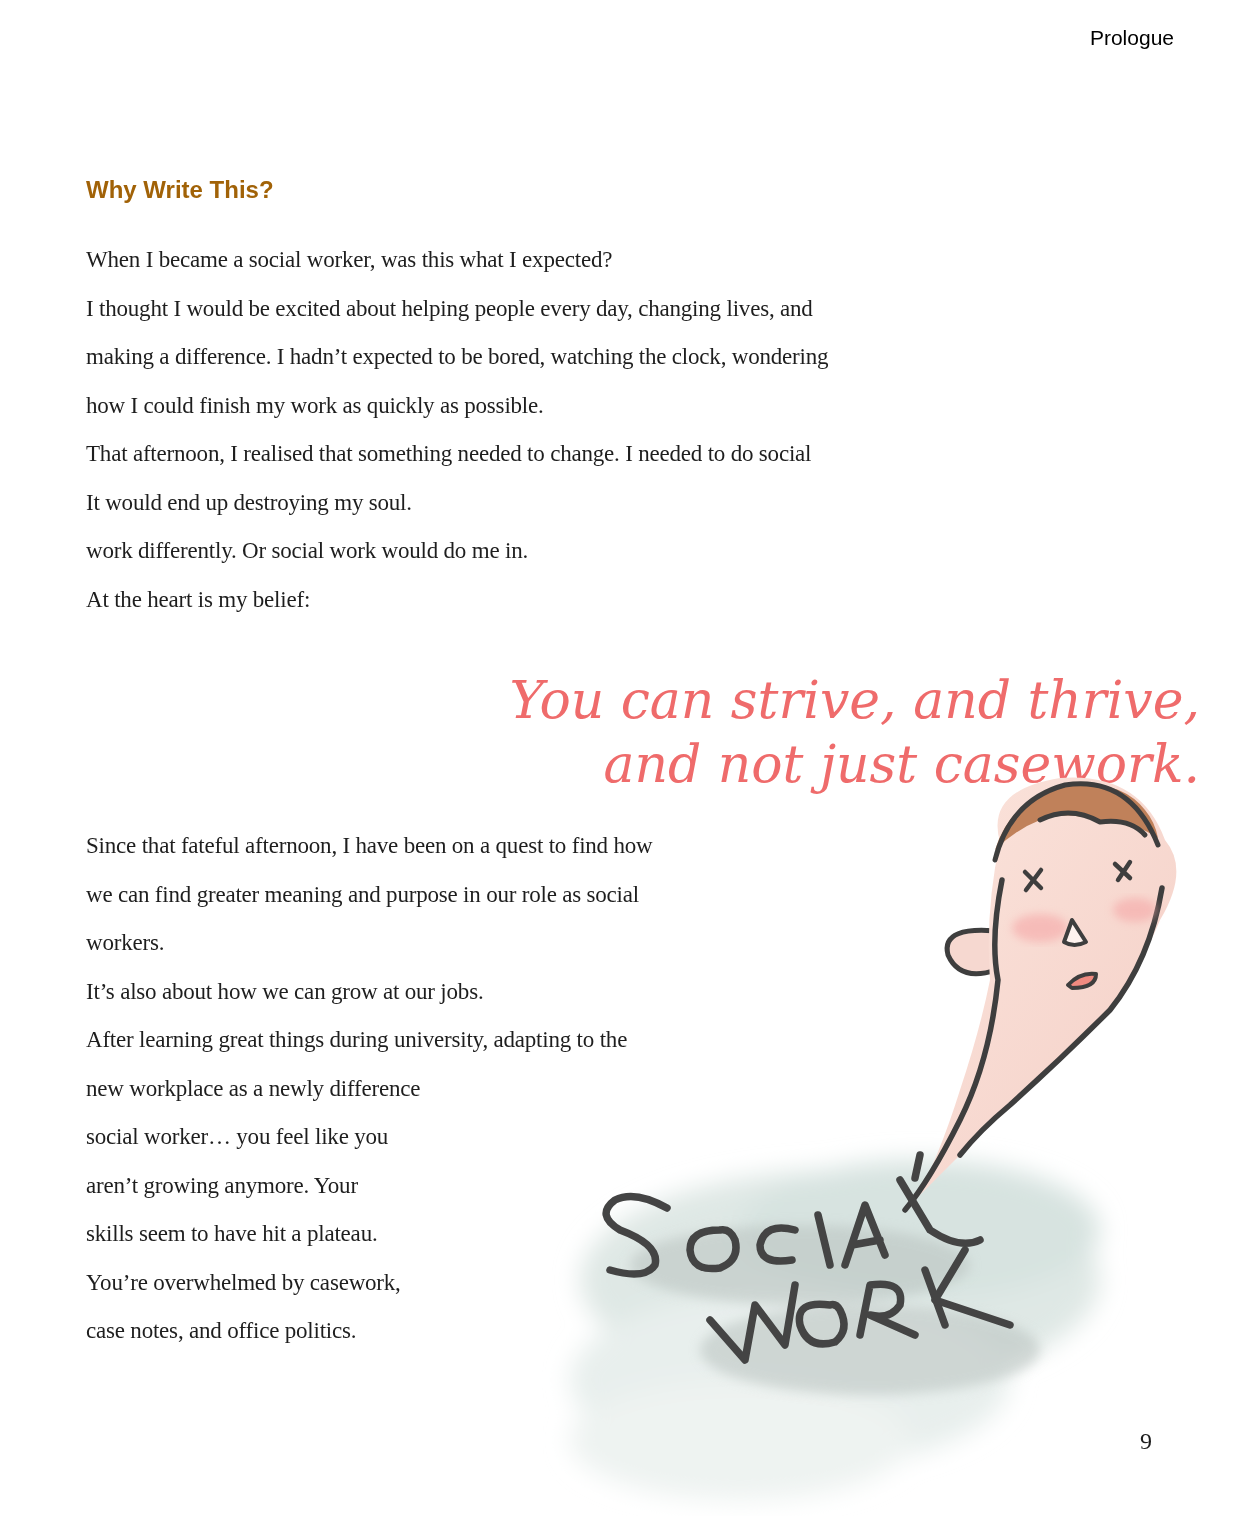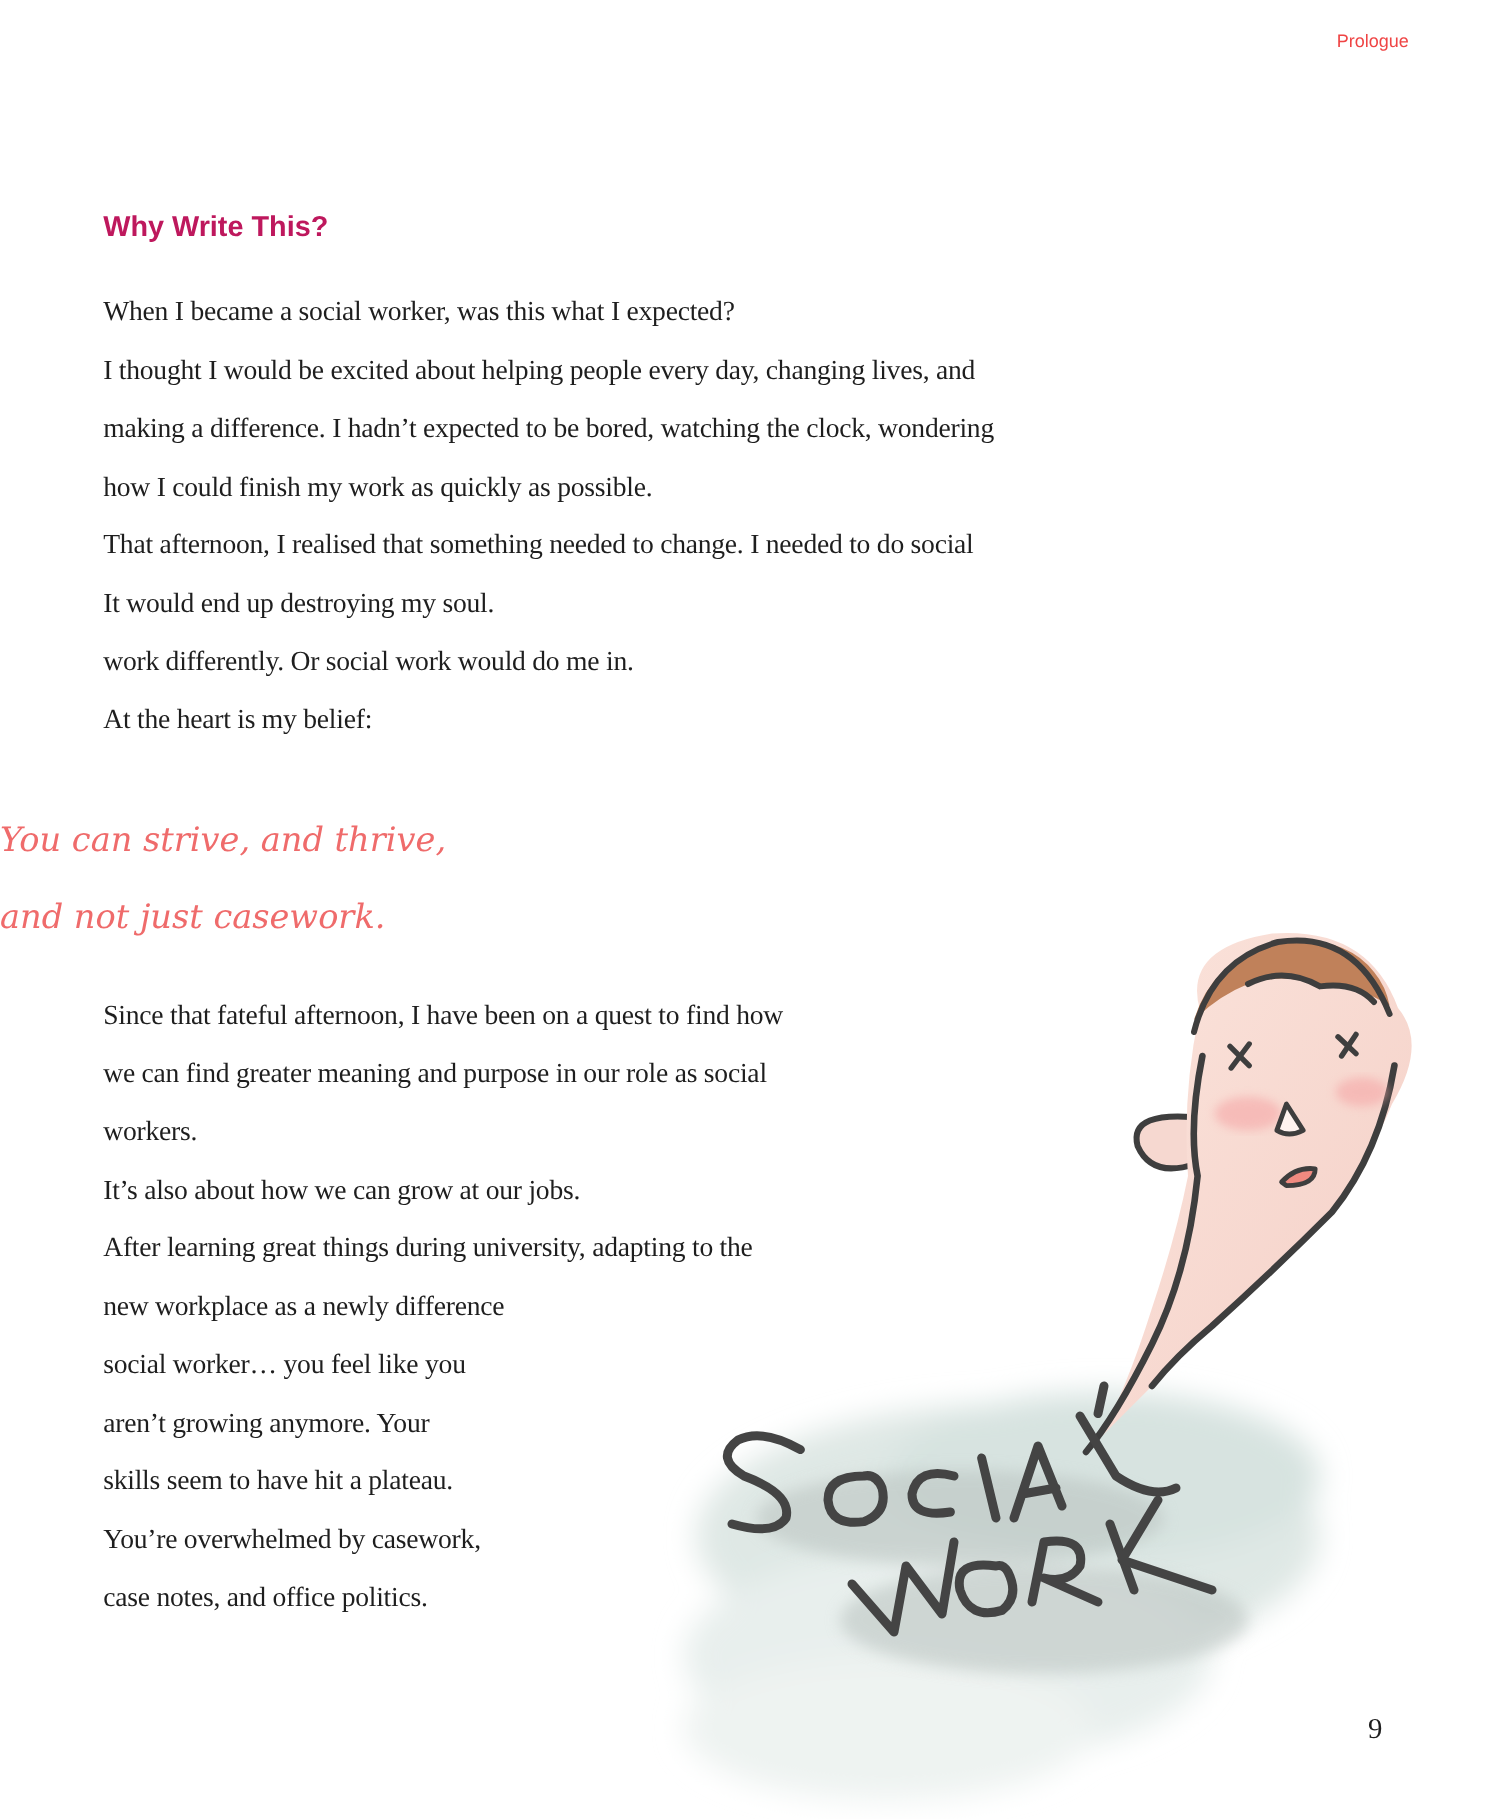--- a/index.html
+++ b/index.html
@@ -1,37 +1,37 @@
 <!DOCTYPE html>
 <html><head>
 <meta charset="utf-8">
 <style>
   html, body { margin: 0; padding: 0; background: #ffffff; }
   body { width: 1260px; height: 1516px; position: relative; overflow: hidden; }
   .running-head {
     position: absolute; top: 26px; right: 86px;
-    font-family: "Liberation Sans", sans-serif; font-size: 15px; color: #ef4444;
+    font-family: "Liberation Sans", sans-serif; font-size: 21px; color: #000000;
   }
   .section-title {
     position: absolute; left: 86px; top: 176px;
     font-family: "Liberation Sans", sans-serif; font-weight: bold;
-    font-size: 24px; color: #be185d;
+    font-size: 24px; color: #a16207;
   }
   .body-text {
     position: absolute; left: 86px;
     font-family: "Liberation Serif", serif; font-size: 23px; color: #1e1e1e;
     line-height: 48.5px; letter-spacing: -0.2px;
   }
   .para1 { top: 236px; width: 1100px; }
   .para2 { top: 822px; width: 780px; z-index: 2; }
   .line { display: block; white-space: nowrap; }
   .quote {
-    position: absolute; left: 0; width: 1200px; top: 668px; text-align: left;
+    position: absolute; left: 0; width: 1200px; top: 668px; text-align: right;
     font-family: "DejaVu Serif", serif; font-style: italic;
-    color: #ef6b6b; font-size: 28px; line-height: 64px;
+    color: #ef6b6b; font-size: 52px; line-height: 64px;
   }
   .illustration { position: absolute; left: 540px; top: 760px; width: 720px; height: 756px; z-index: 1; }
   .page-number {
     position: absolute; right: 108px; top: 1428px;
     font-family: "Liberation Serif", serif; font-size: 24px; color: #1e1e1e; z-index: 3;
   }
 </style>
 </head>
 <body>
 

